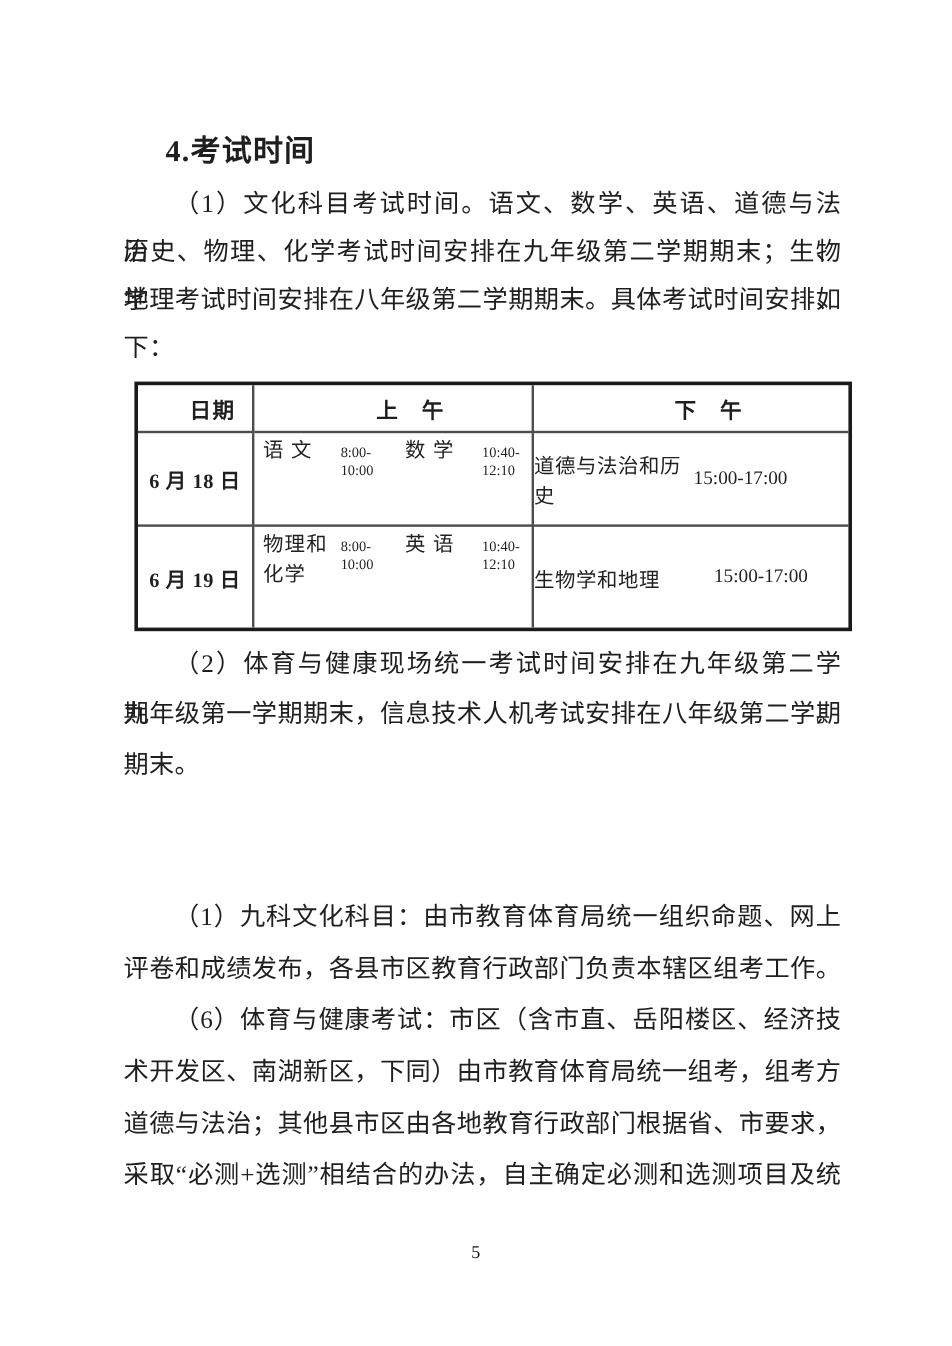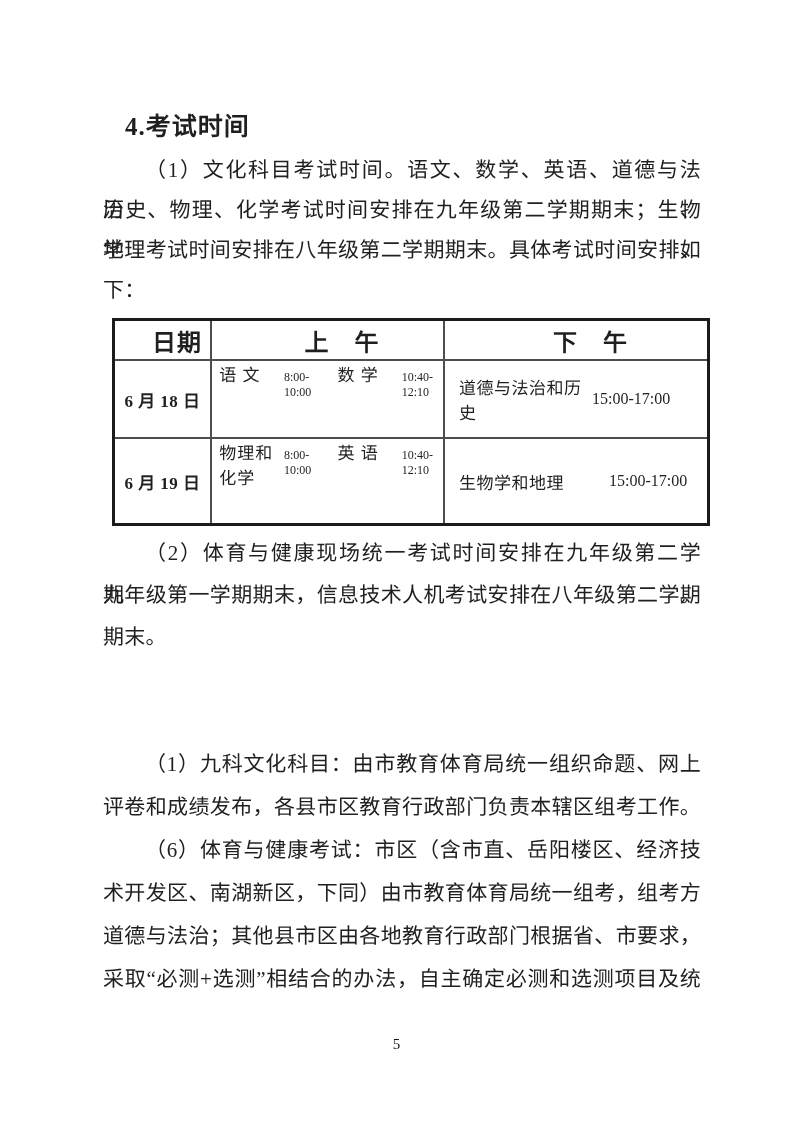--- a/index.html
+++ b/index.html
@@ -6,21 +6,21 @@
   .page{
     position:relative;
     width:793px;height:1122px;
     background:#ffffff;
     overflow:hidden;
     font-family:"Liberation Serif","DejaVu Serif",serif;
     color:#1f1f1f;
   }
   
   .sec-heading{
-    position:absolute;left:89px;width:598px;
+    position:absolute;left:102px;width:598px;
     font-size:25px;font-weight:700;line-height:34px;
     text-indent:36px;letter-spacing:1px;
     white-space:nowrap;
   }
   #heading-4{top:110px;}
   #heading-5{top:700px;}
   
   .para-block{position:absolute;left:103px;width:598px;}
   #block-1{top:150px;}
   #block-2{top:532px;}
@@ -40,27 +40,27 @@
     position:absolute;left:112px;top:318px;
     display:grid;
     grid-template-columns:97px 233px 262px;
     grid-template-rows:40px 78px 84px;
     border:3px solid #1b1b1b;
     background:#fff;
   }
   .cell{display:flex;align-items:center;font-size:17px;}
   .col-a,.col-b{border-right:2px solid #4d4d4d;}
   .rh,.r1{border-bottom:2px solid #4d4d4d;}
-  .cell.head{justify-content:center;font-weight:700;font-size:24px;letter-spacing:1px;padding-left:29px;}
+  .cell.head{justify-content:center;font-weight:700;font-size:18px;letter-spacing:1px;padding-left:29px;}
   .cell.date{justify-content:center;letter-spacing:.5px;font-weight:bold;}
   .cell.morning{flex-direction:row;align-items:stretch;justify-content:center;gap:11px;padding-left:13px;}
   .mline{display:flex;align-items:baseline;}
   .msub{width:80px;letter-spacing:1px;}
   .mtime{font-size:12px;}
-  .cell.afternoon{padding-left:14px;}
+  .cell.afternoon{}
   .asub{letter-spacing:.5px;}
   .r1 .asub{width:133px;}
   .r2 .asub{width:150px;}
   .atime{font-size:16px;}
   
   .page-num{
     position:absolute;left:0;top:1036px;width:793px;
     text-align:center;font-size:15px;color:#111;
   }
 </style>

